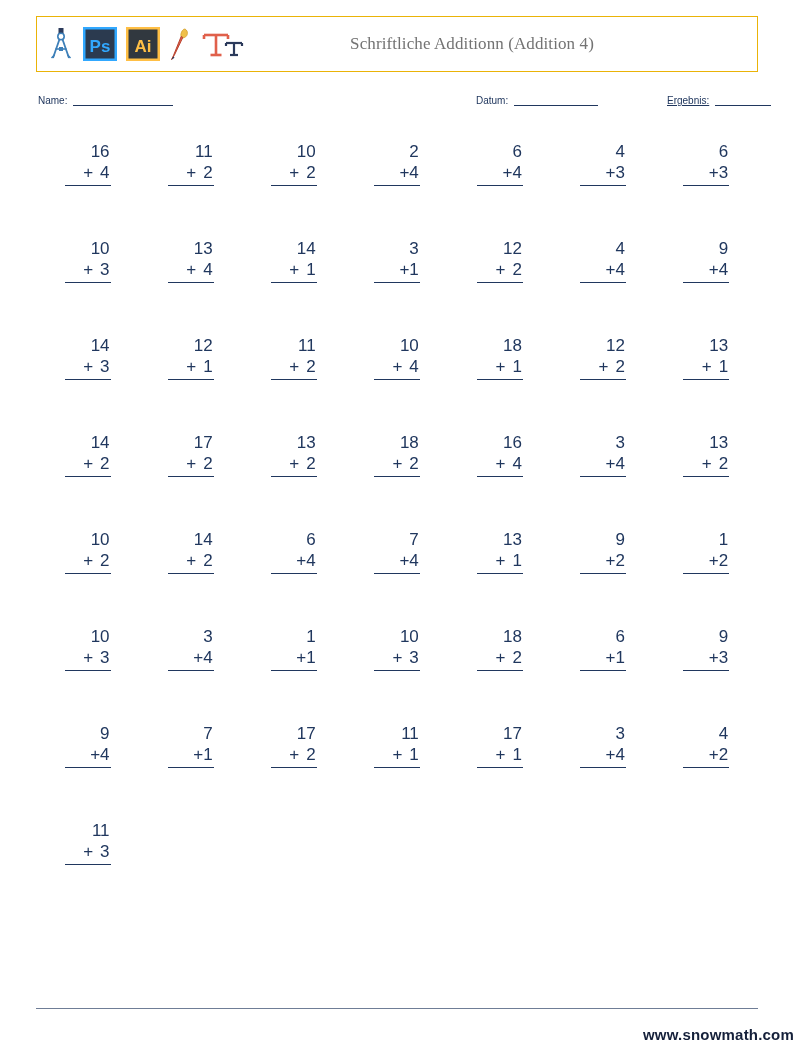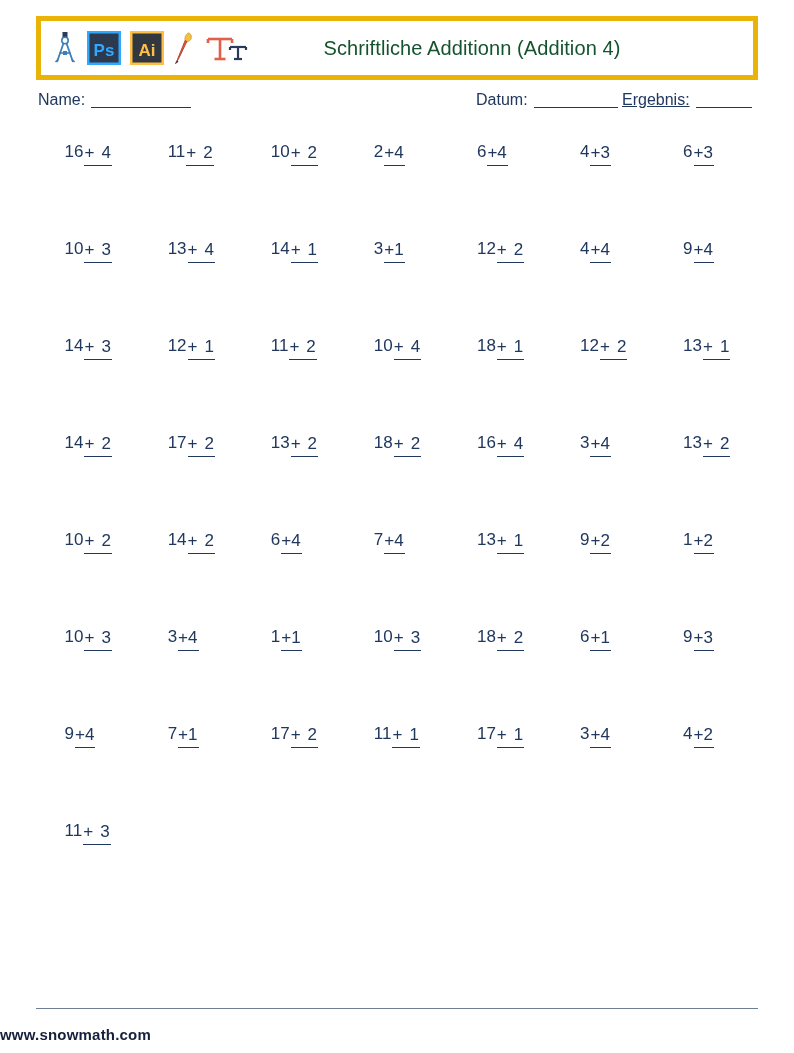--- a/index.html
+++ b/index.html
@@ -23,22 +23,22 @@
     height: 1053px;
     box-sizing: border-box;
   }
 
   
   .header {
     position: absolute;
     left: 36px;
     top: 16px;
     width: 722px;
-    height: 64px;
-    border: 5px solid #eab308;
+    height: 56px;
+    border: 1px solid #eab308;
     box-sizing: border-box;
     display: flex;
     align-items: center;
   }
   .header-icons {
     display: flex;
     align-items: center;
     gap: 9px;
     padding-left: 11px;
     height: 100%;
@@ -53,52 +53,53 @@
   .header-title {
     position: absolute;
     left: 0;
     right: 0;
     top: 0;
     bottom: 0;
     display: flex;
     align-items: center;
     justify-content: center;
     padding-left: 150px;
-    font-size: 20px;
-    color: #14532d;
+    font-size: 17px;
+    color: #737373;
     letter-spacing: .1px;
     pointer-events: none;
+    font-family: Liberation Serif, serif;
   }
 
   
   .meta {
     position: absolute;
     left: 38px;
     top: 92px;
     width: 730px;
     height: 22px;
-    font-size: 16px;
+    font-size: 10px;
     color: #20375e;
   }
   .meta-field {
     position: absolute;
     white-space: nowrap;
     display: flex;
     align-items: flex-end;
     gap: 6px;
   }
   .meta-label { line-height: 1; }
   .blank-line {
     display: inline-block;
     border-bottom: 1.5px solid #20375e;
     height: 13px;
   }
   .meta-name  { left: 0px;   }
   .meta-datum { left: 438px; align-items: flex-end; }
-  .meta-erg   { left: 584px; text-decoration: underline; }
+  .meta-erg   { left: 629px; text-decoration: underline; }
 
   .blank-name  { width: 100px; }
   .blank-datum { width: 84px;  }
   .blank-erg   { width: 56px;  }
 
   
   .grid {
     position: absolute;
     left: 36px;
     top: 142px;
@@ -109,20 +110,21 @@
     height: 97px;
   }
   .cell {
     width: 103.1px;
     display: flex;
     justify-content: center;
     align-items: flex-start;
   }
   .problem {
     display: flex;
+    flex-direction: column;
     align-items: stretch;
     width: 46px;
   }
   .top-num {
     text-align: right;
     font-size: 17px;
     line-height: 20px;
     color: #20375e;
     padding-right: 1px;
   }
@@ -148,21 +150,21 @@
     top: 1008px;
     width: 722px;
     height: 0;
     border-top: 1px solid #6f7d96;
   }
   .footer-text {
     position: absolute;
     left: 0;
     right: 0;
     top: 1026px;
-    text-align: left;
+    text-align: right;
     font-size: 15px;
     font-weight: bold;
     color: #15203a;
     letter-spacing: .2px;
   }
 </style>
 </head>
 <body>
 
 <div class="page">

